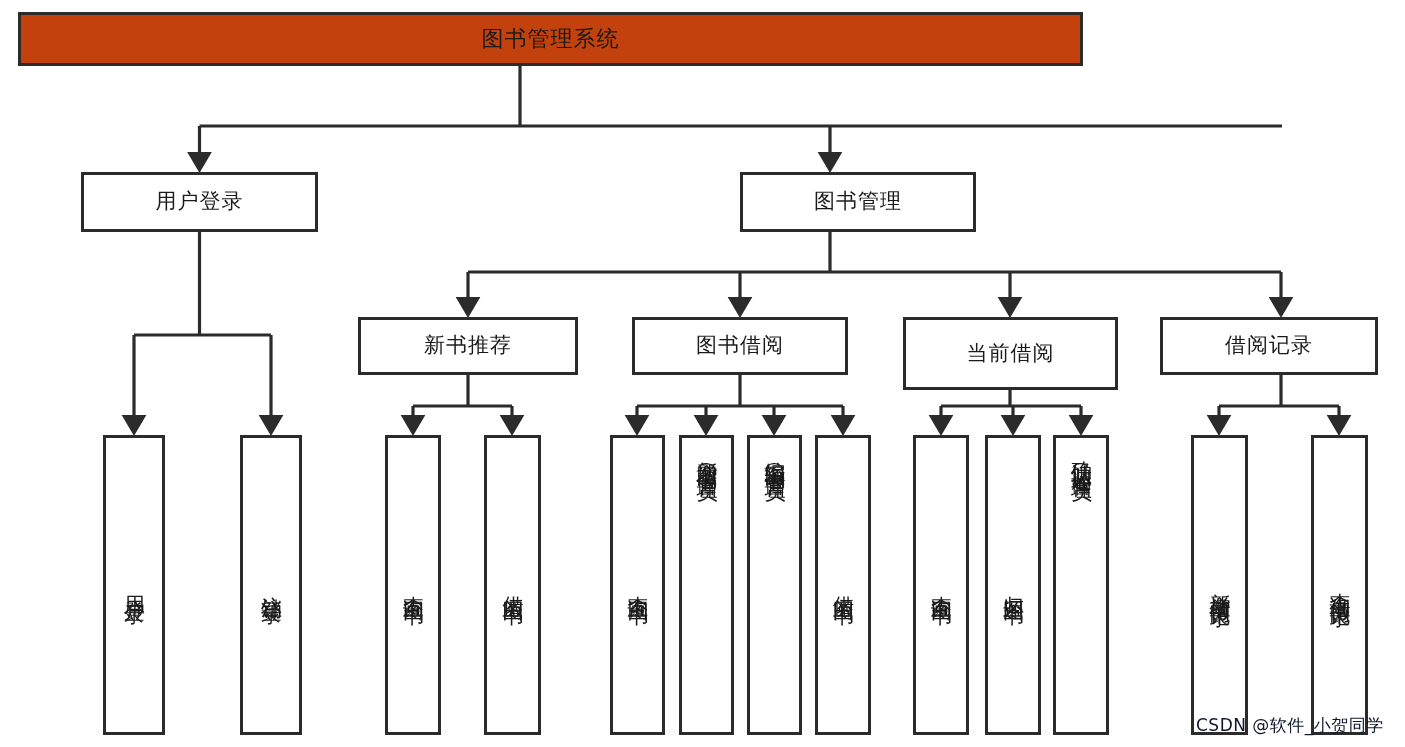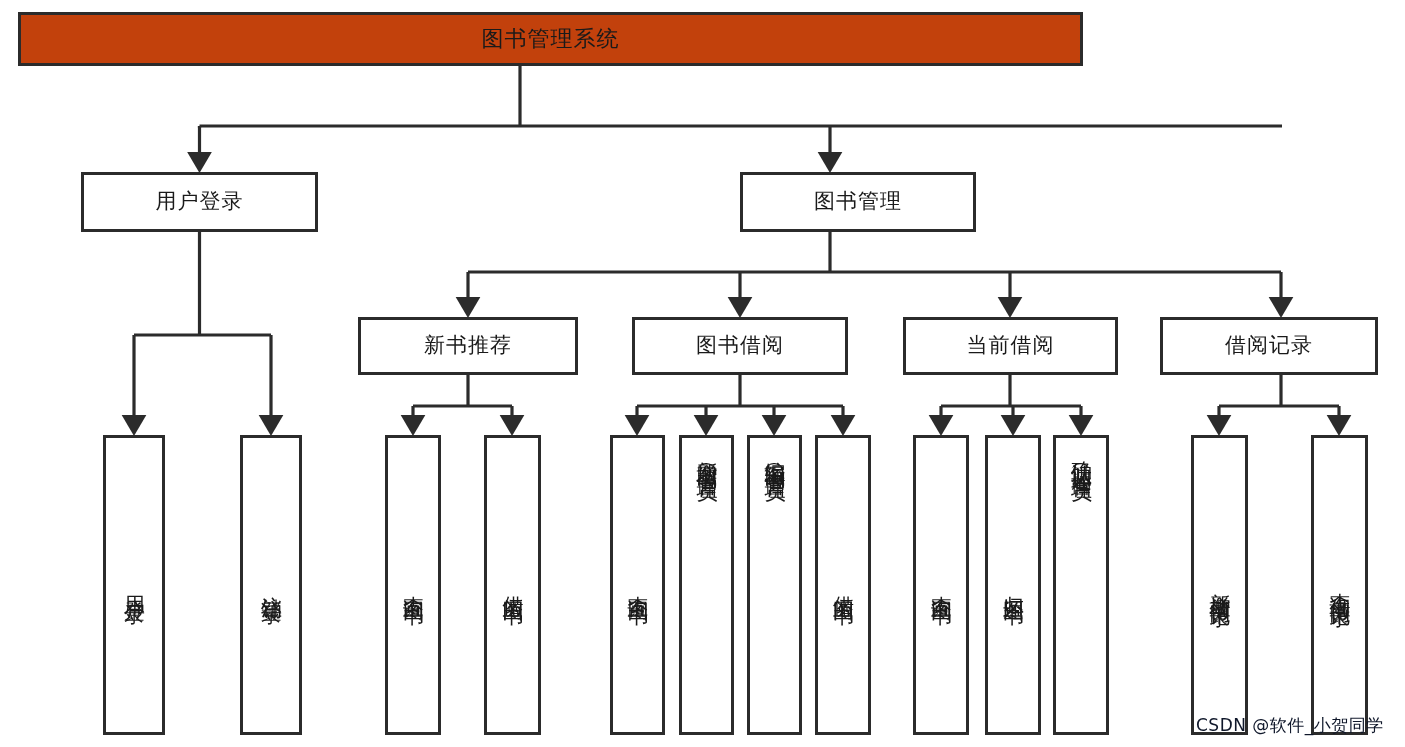--- a/index.html
+++ b/index.html
@@ -140,21 +140,21 @@
   <div class="node horiz" style="left: 712px; top: 172px; width: 236px; height: 60px; border-color: rgb(43, 43, 43); background: rgb(255, 255, 255); color: rgb(26, 26, 26); margin-left: 28px;">
     <span class="node-label">图书管理</span>
   </div>
 
   <div class="node horiz" style="left: 358px; top: 317px; width: 220px; height: 58px; border-color: rgb(43, 43, 43); background: rgb(255, 255, 255); color: rgb(26, 26, 26); justify-content: center;">
     <span class="node-label">新书推荐</span>
   </div>
   <div class="node horiz" style="left: 632px; top: 317px; width: 216px; height: 58px; border-color: rgb(43, 43, 43); background: rgb(255, 255, 255); color: rgb(26, 26, 26);">
     <span class="node-label">图书借阅</span>
   </div>
-  <div class="node horiz" style="left: 903px; top: 317px; width: 215px; height: 58px; border-color: rgb(43, 43, 43); background: rgb(255, 255, 255); color: rgb(26, 26, 26);">
+  <div class="node horiz" style="left: 903px; top: 317px; width: 215px; height: 73px; border-color: rgb(43, 43, 43); background: rgb(255, 255, 255); color: rgb(26, 26, 26);">
     <span class="node-label">当前借阅</span>
   </div>
   <div class="node horiz" style="left: 1160px; top: 317px; width: 218px; height: 58px; border-color: rgb(43, 43, 43); background: rgb(255, 255, 255); color: rgb(26, 26, 26);">
     <span class="node-label">借阅记录</span>
   </div>
 
   <div class="node vert" style="left: 103px; top: 435px; width: 62px; height: 300px; border-color: rgb(43, 43, 43); background: rgb(255, 255, 255); color: rgb(26, 26, 26);">
     <span class="node-label">用户登录</span>
   </div>
   <div class="node vert" style="left: 240px; top: 435px; width: 62px; height: 300px; border-color: rgb(43, 43, 43); background: rgb(255, 255, 255); color: rgb(26, 26, 26);">

